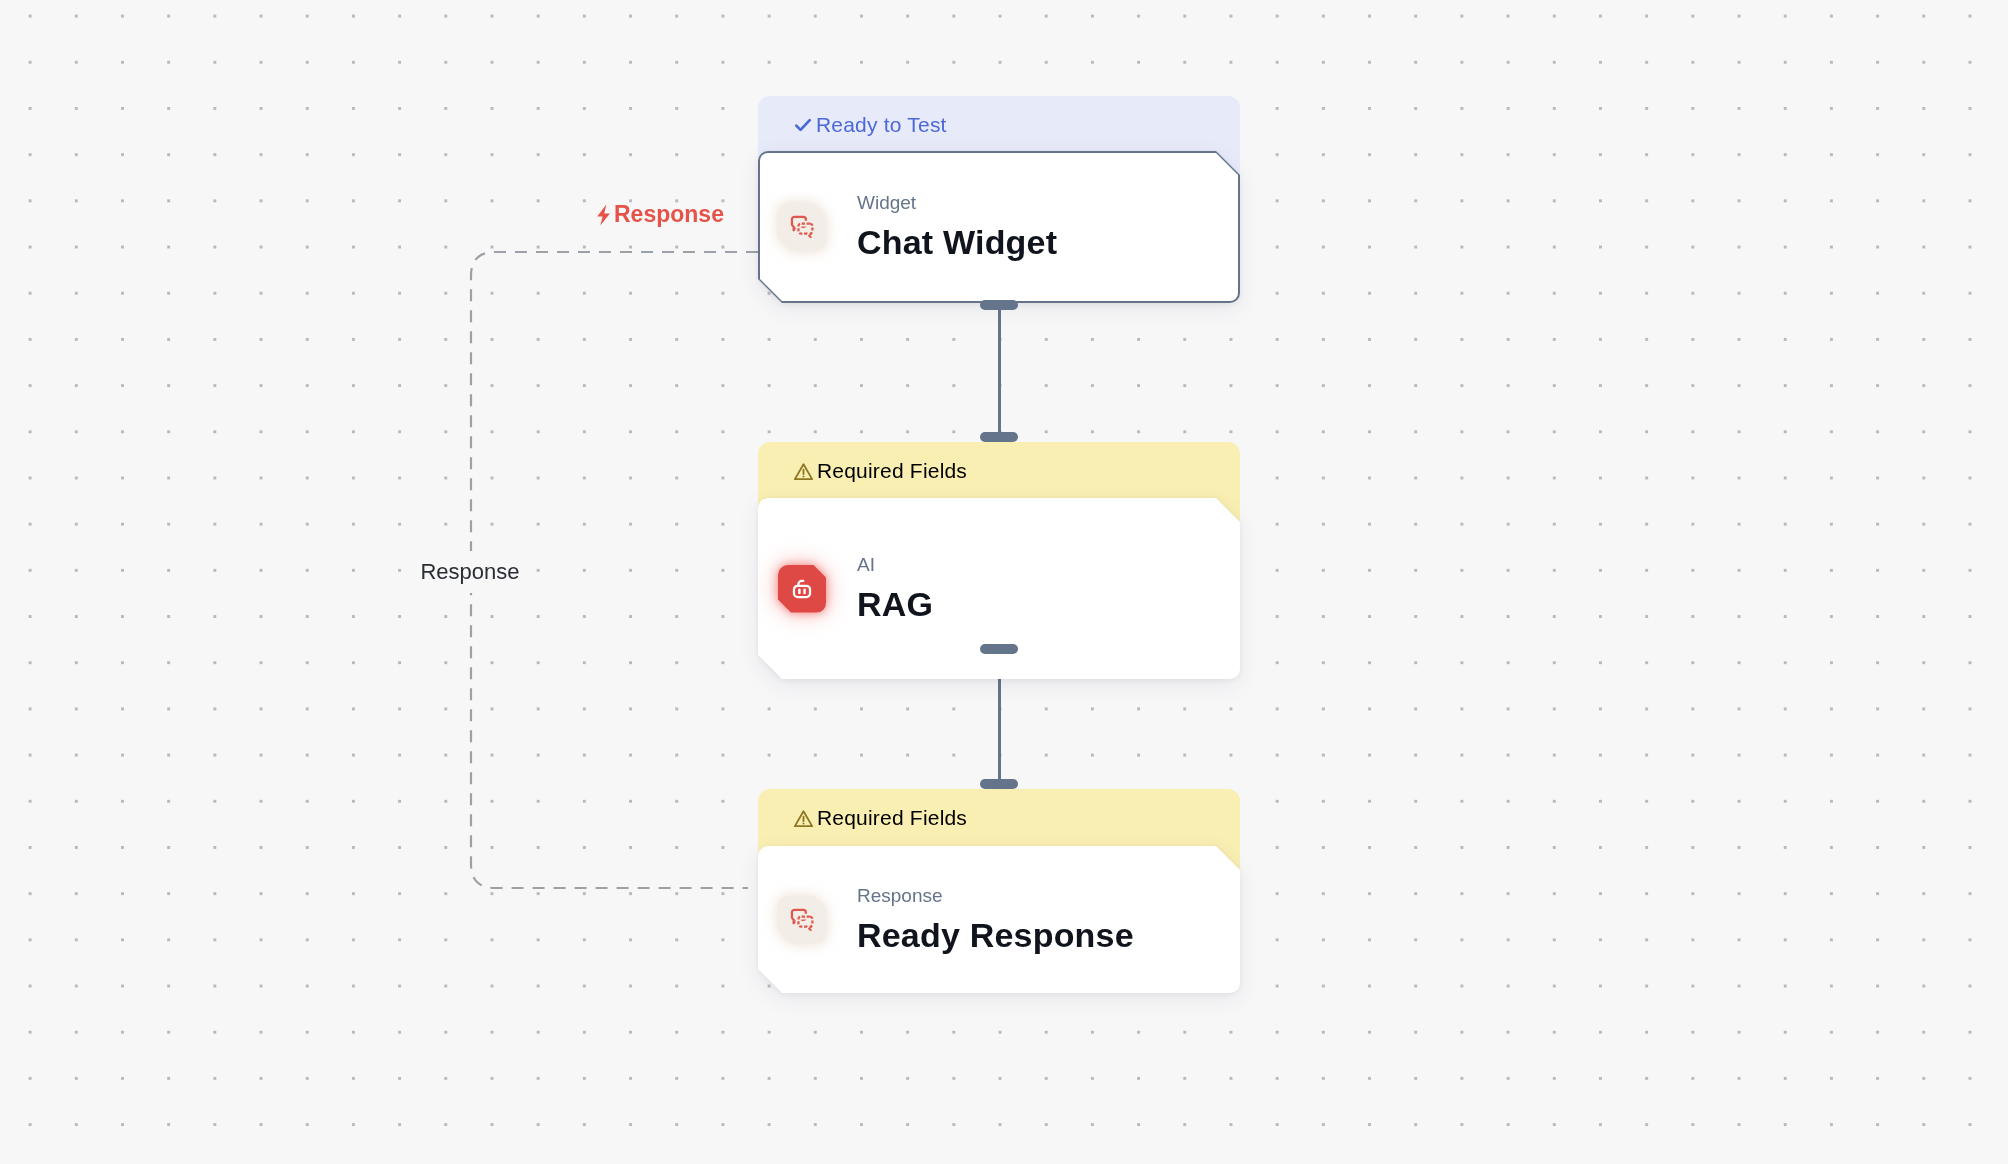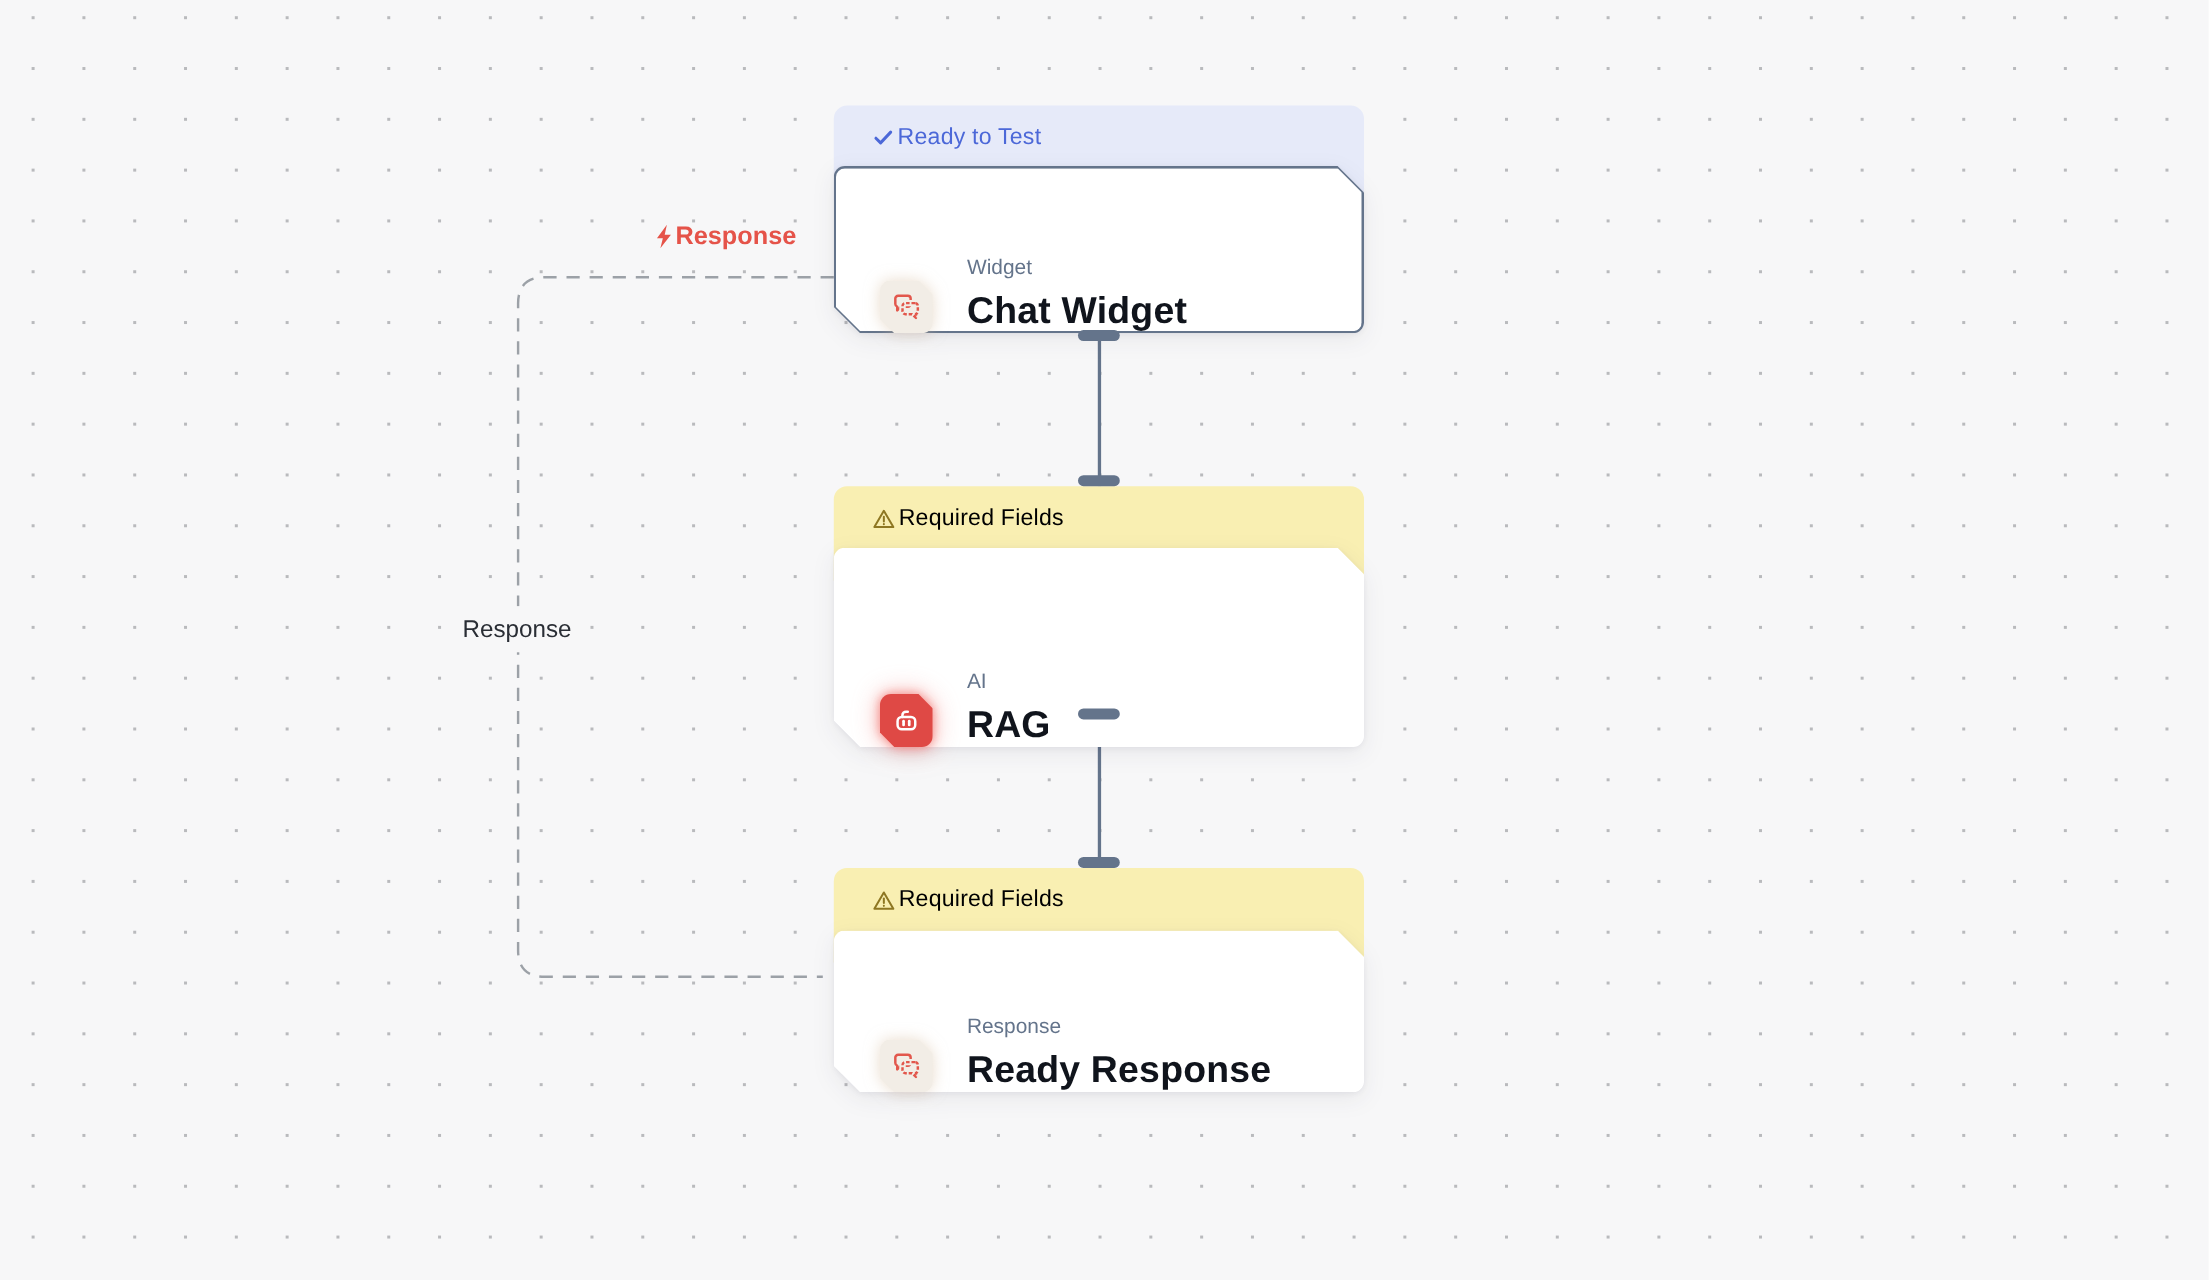--- a/index.html
+++ b/index.html
@@ -39,21 +39,21 @@
   }
   .card-outline { position:absolute; inset:0; background:#64748B; }
   .card-inner   {
     position:absolute; inset:2px; background:#FFFFFF; border-radius:8px;
     clip-path:polygon(0 0, calc(100% - 22px) 0, 100% 22px, 100% 100%, 22px 100%, 0 calc(100% - 22px));
   }
   .card-plain { position:absolute; inset:0; background:#FFFFFF; }
 
   .card-content {
     position:absolute; inset:0; z-index:4;
-    display:flex; align-items:flex-end; gap:31px; padding-left:42px;
+    display:flex; align-items:center; gap:31px; padding-left:20px;
   }
 
   .nicon-wrap { width:48px; height:48px; flex:0 0 auto; }
   .nicon {
     width:48px; height:48px; display:flex; align-items:center; justify-content:center;
     border-radius:10px;
     clip-path:polygon(0 0, calc(100% - 13px) 0, 100% 13px, 100% 100%, 13px 100%, 0 calc(100% - 13px));
   }
   .nicon-beige { background:#F2EDE6; }
   .nicon-red   { background:#DF4945; }

